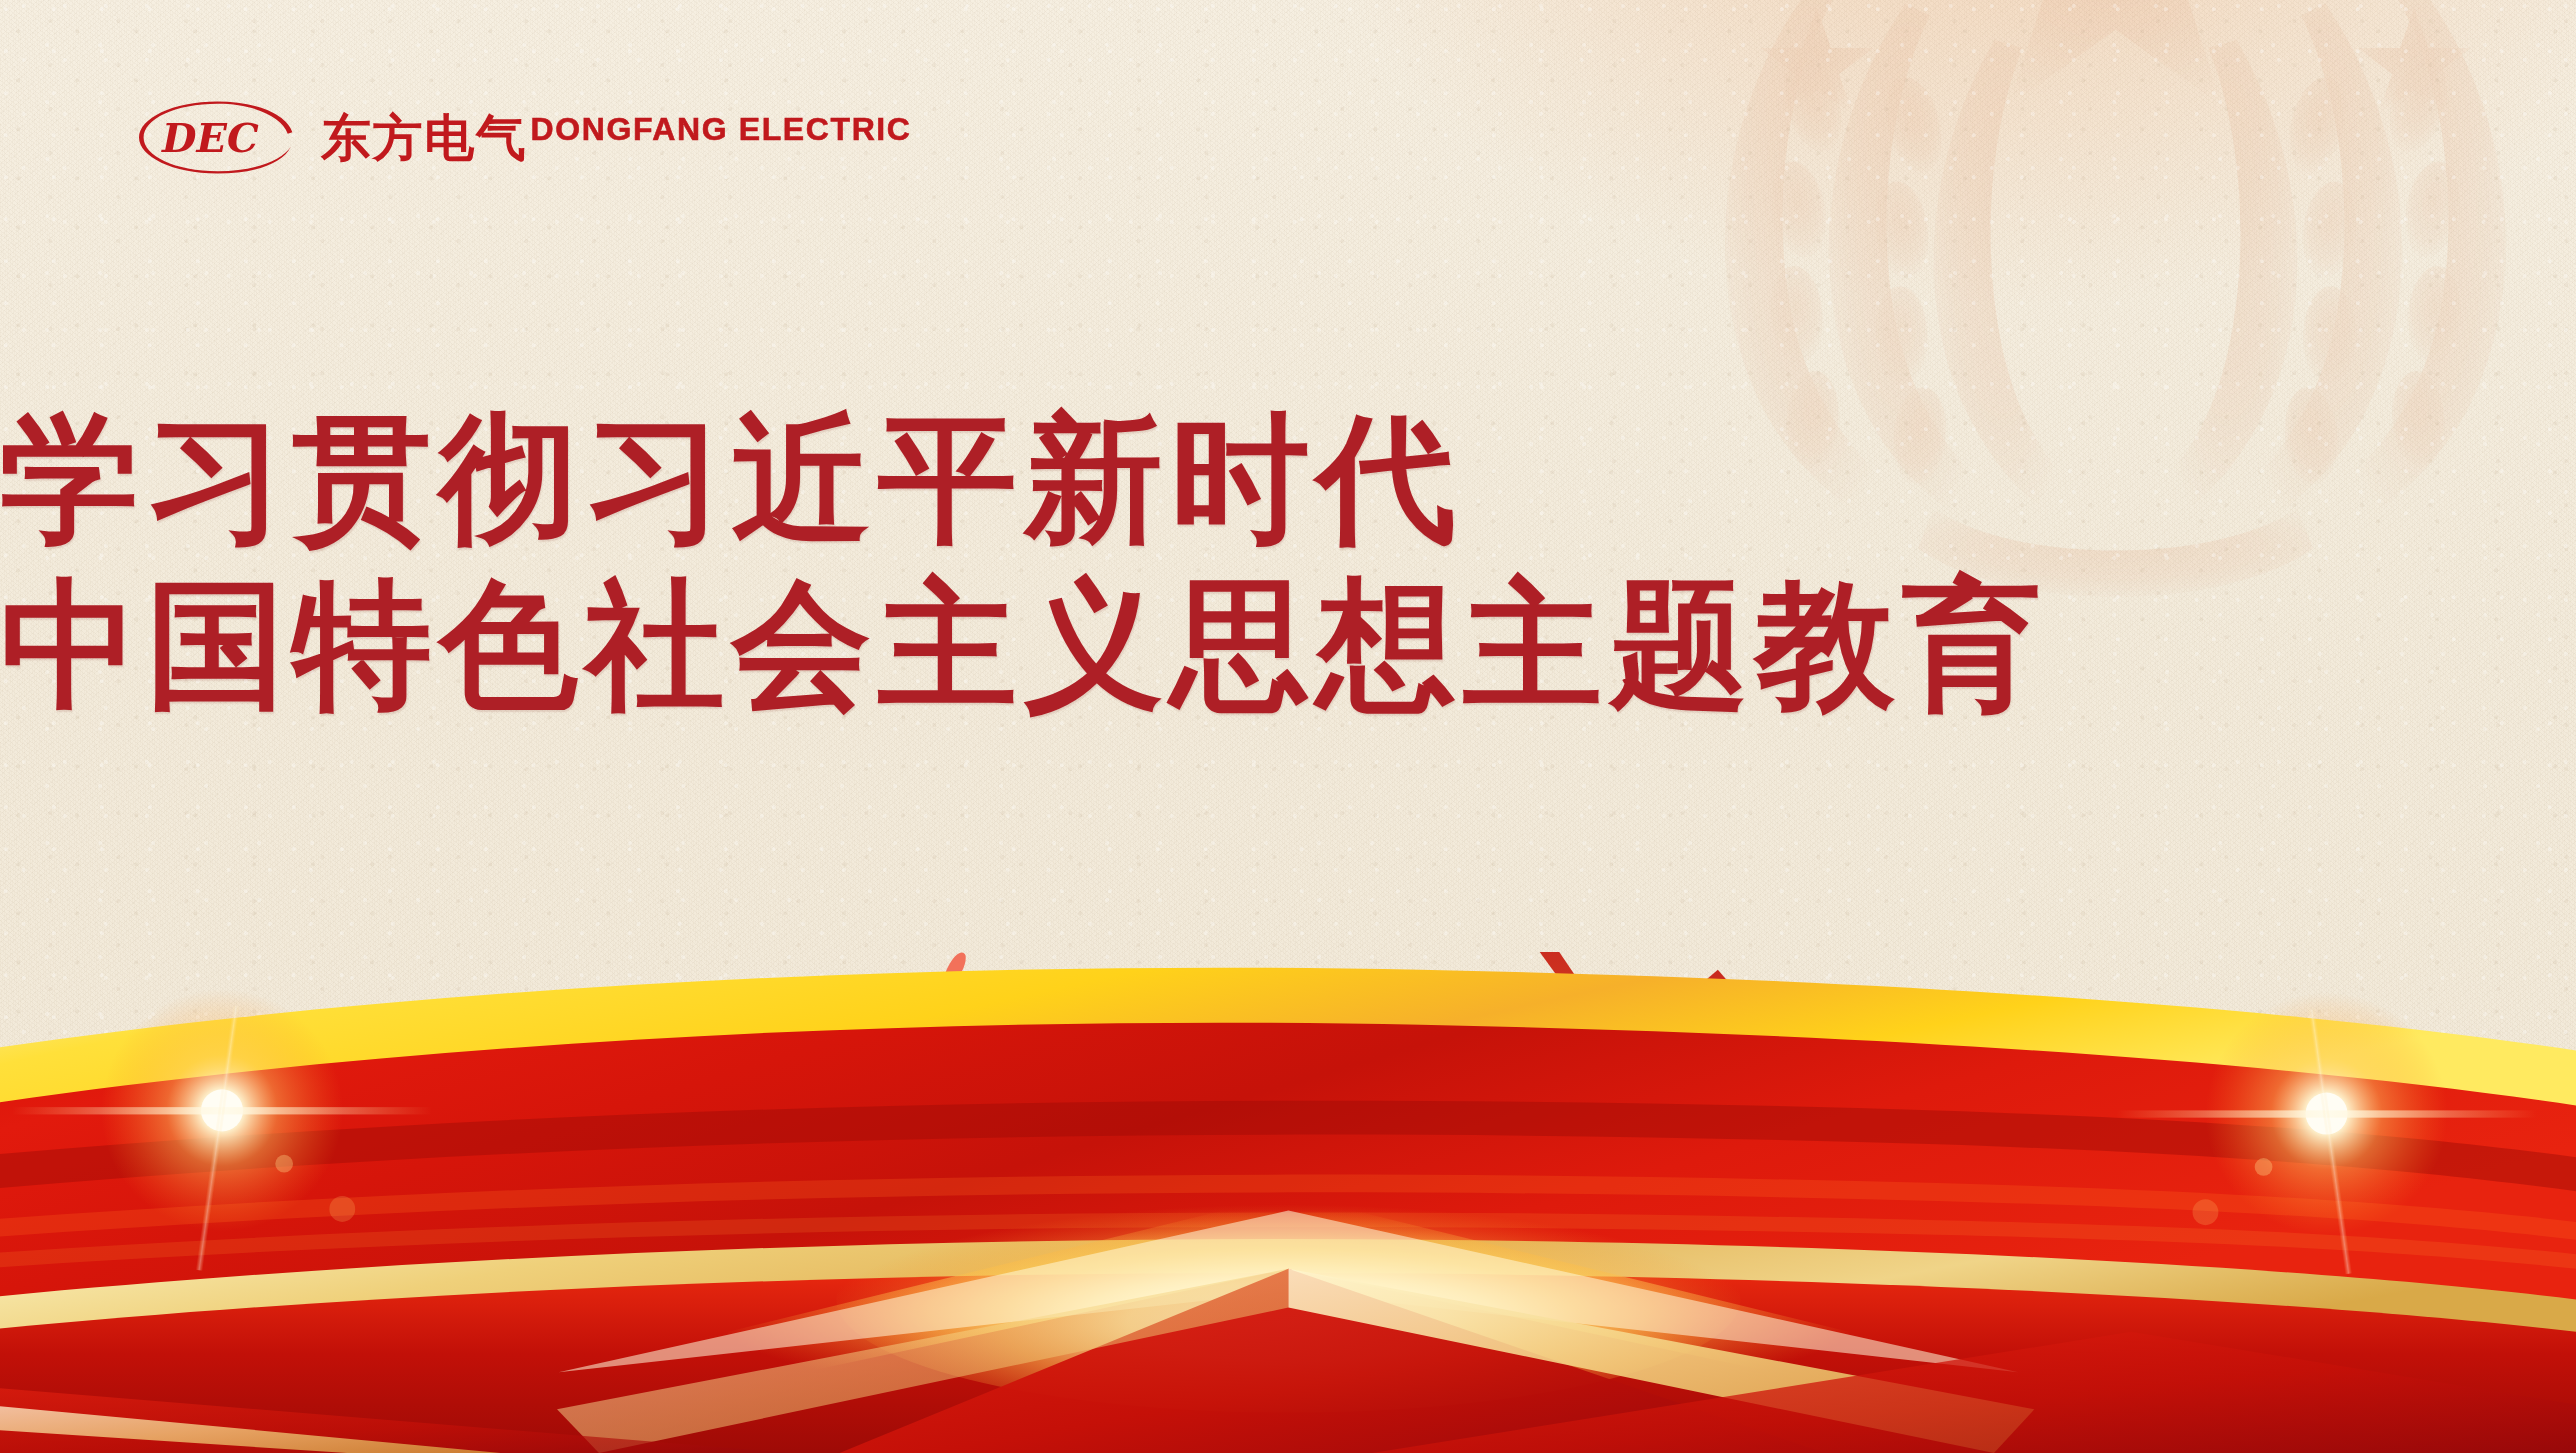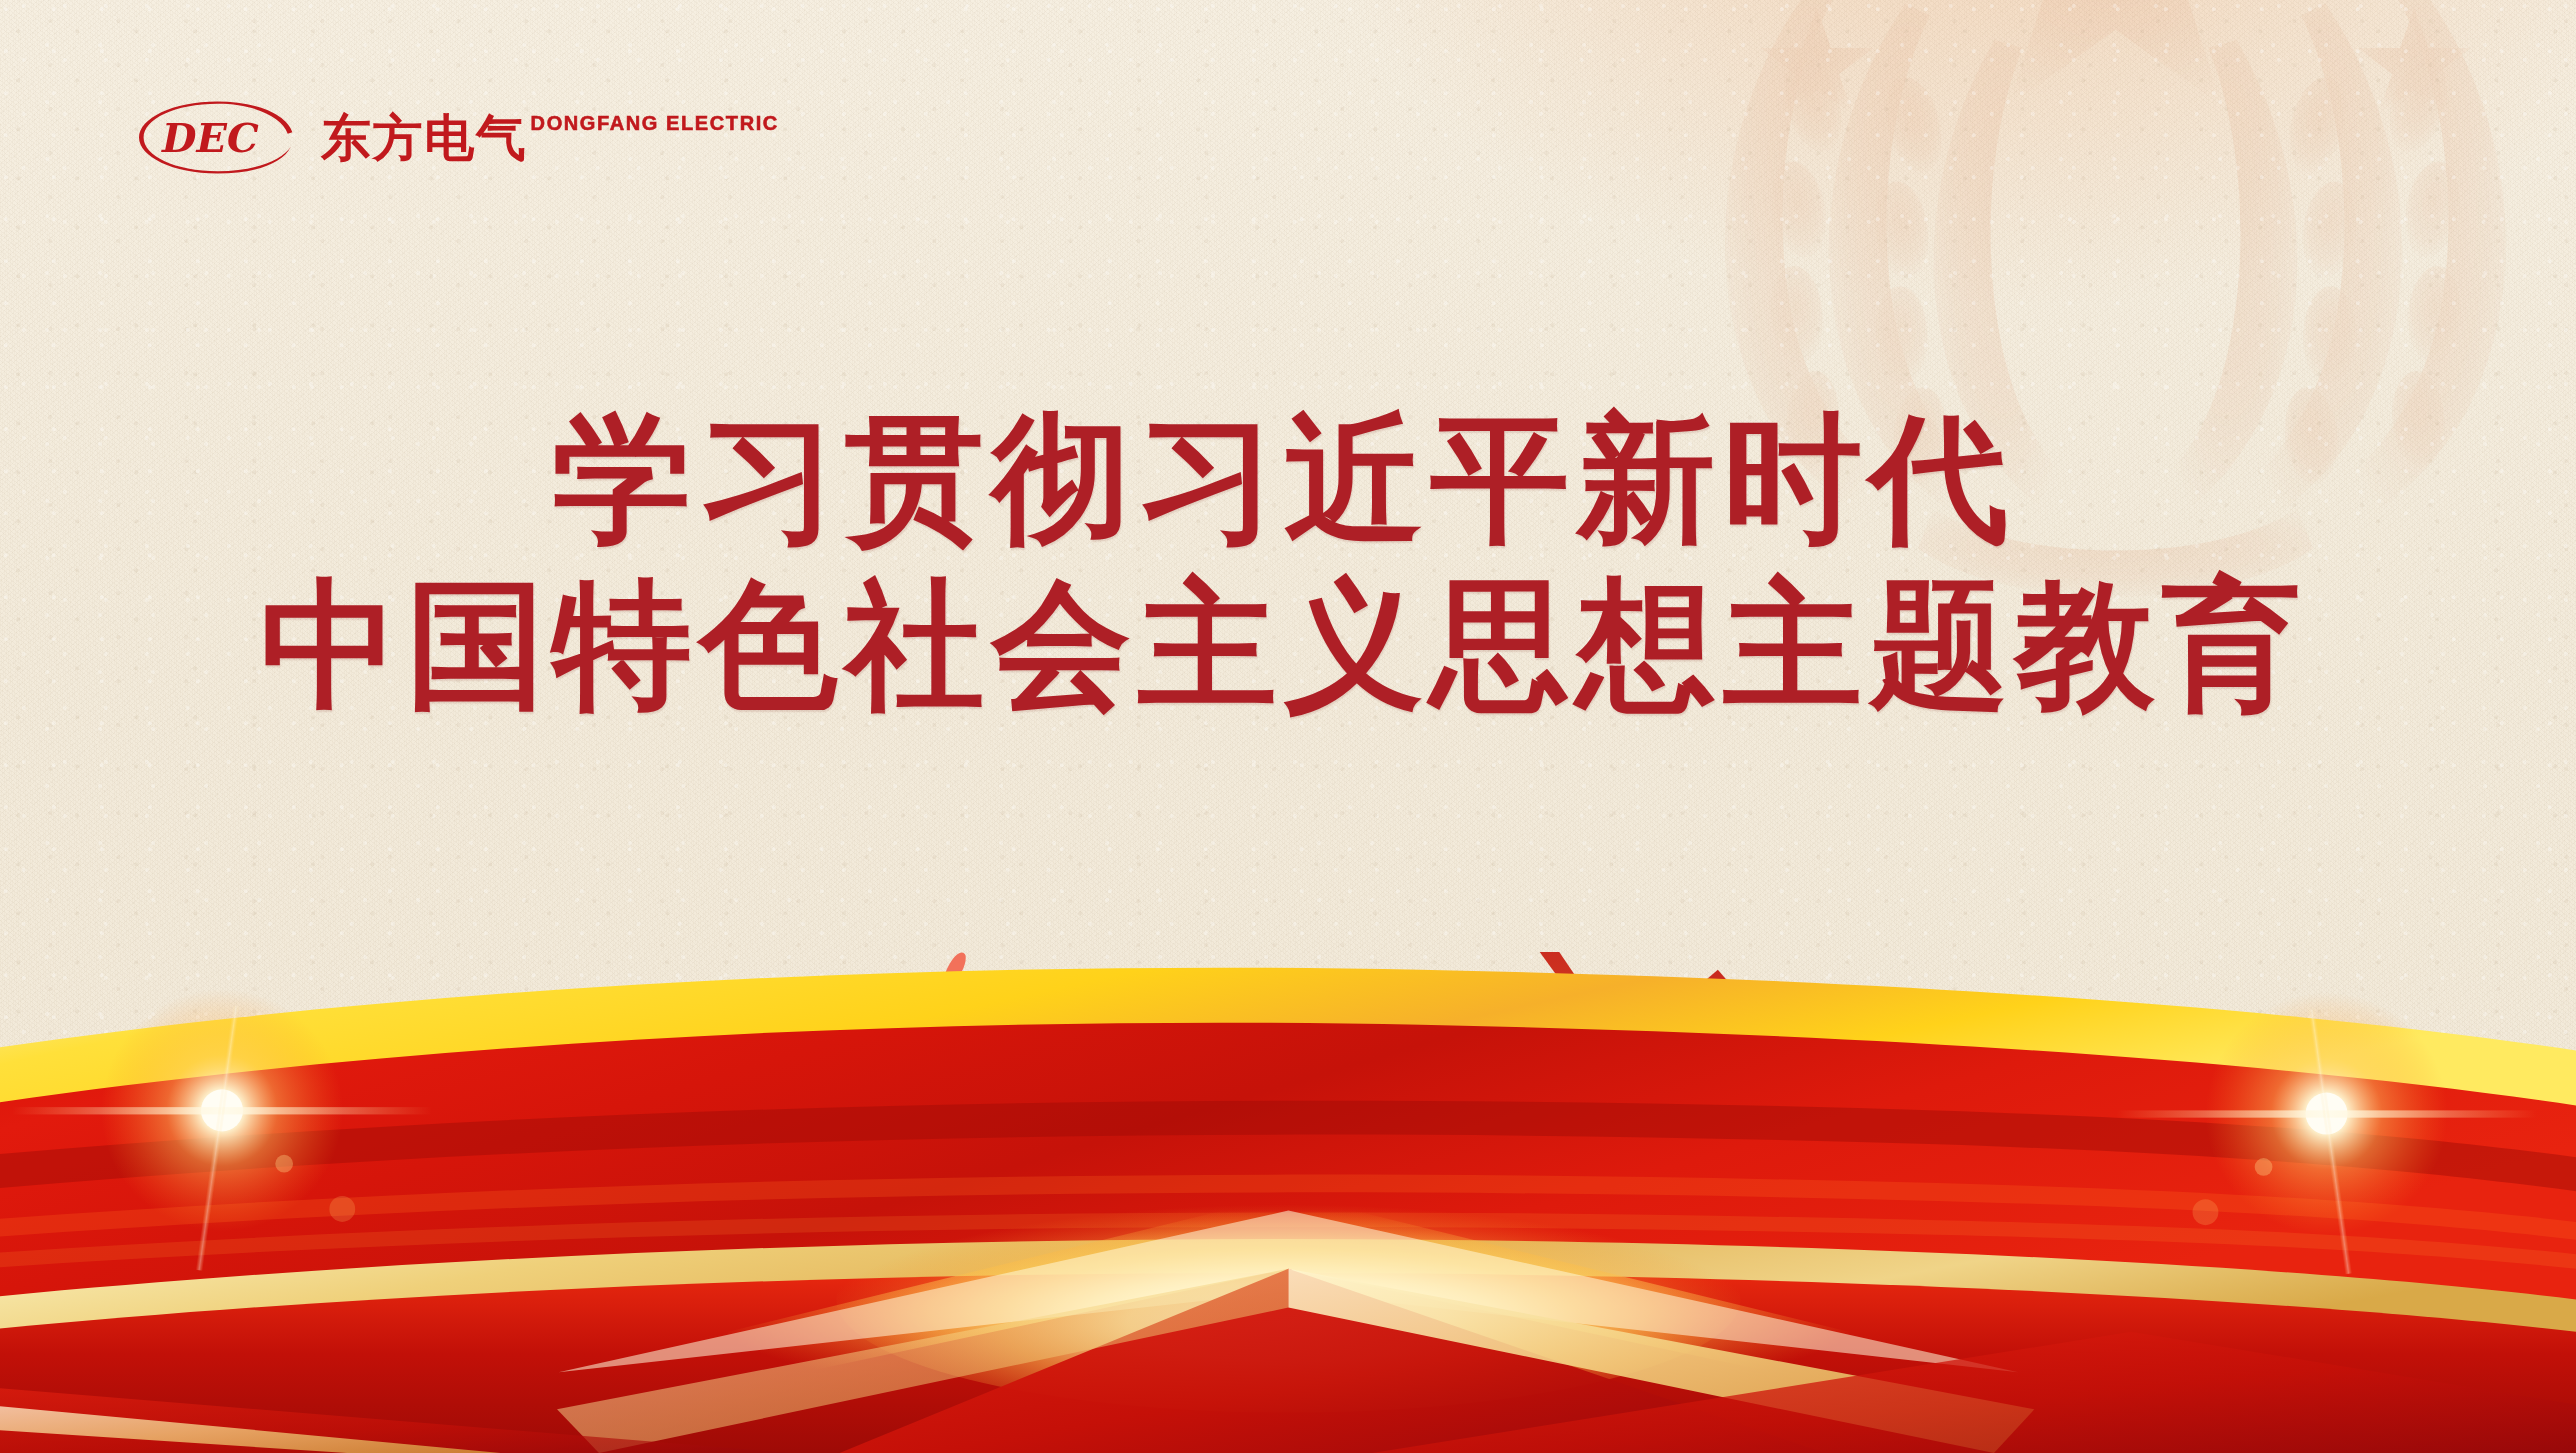--- a/index.html
+++ b/index.html
@@ -44,26 +44,26 @@
 
   
   .logo { position:absolute; left:139px; top:99px; z-index:6; display:flex; align-items:center; gap:21px; }
   .logo-mark { width:161px; height:77px; display:block; }
   .logo-words { display:flex; flex-direction:row; justify-content:center; gap:3.2px; }
   .logo-cn {
     font-size:50px; font-weight:700; color:#C1191D; letter-spacing:1.6px; line-height:1;
     font-family:"DejaVu Sans","Liberation Sans",sans-serif;
   }
   .logo-en {
-    font-size:20px; font-weight:700; color:#C1191D; letter-spacing:1.6px; line-height:1;
+    font-size:32px; font-weight:700; color:#C1191D; letter-spacing:1.6px; line-height:1;
     font-family:"Liberation Sans",sans-serif; -webkit-text-stroke:0.6px #C1191D;
   }
 
   
-  .title-block { position:absolute; left:0; right:8px; top:410px; z-index:6; text-align:center; }
+  .title-block { position:absolute; left:0; right:8px; top:410px; z-index:6; }
   .title-line {
     color:#AE1F26;
     font-family:"DejaVu Sans","Liberation Sans",sans-serif;
     font-weight:700;
     line-height:1.0;
     white-space:nowrap;
     text-shadow:0.8px 1.6px 1.6px rgba(120,30,20,.13);
   }
   .title-line.l1 { font-size:139px; letter-spacing:7.3px; margin-bottom:27.4px; }
   .title-line.l2 { font-size:139px; letter-spacing:7.3px; }

